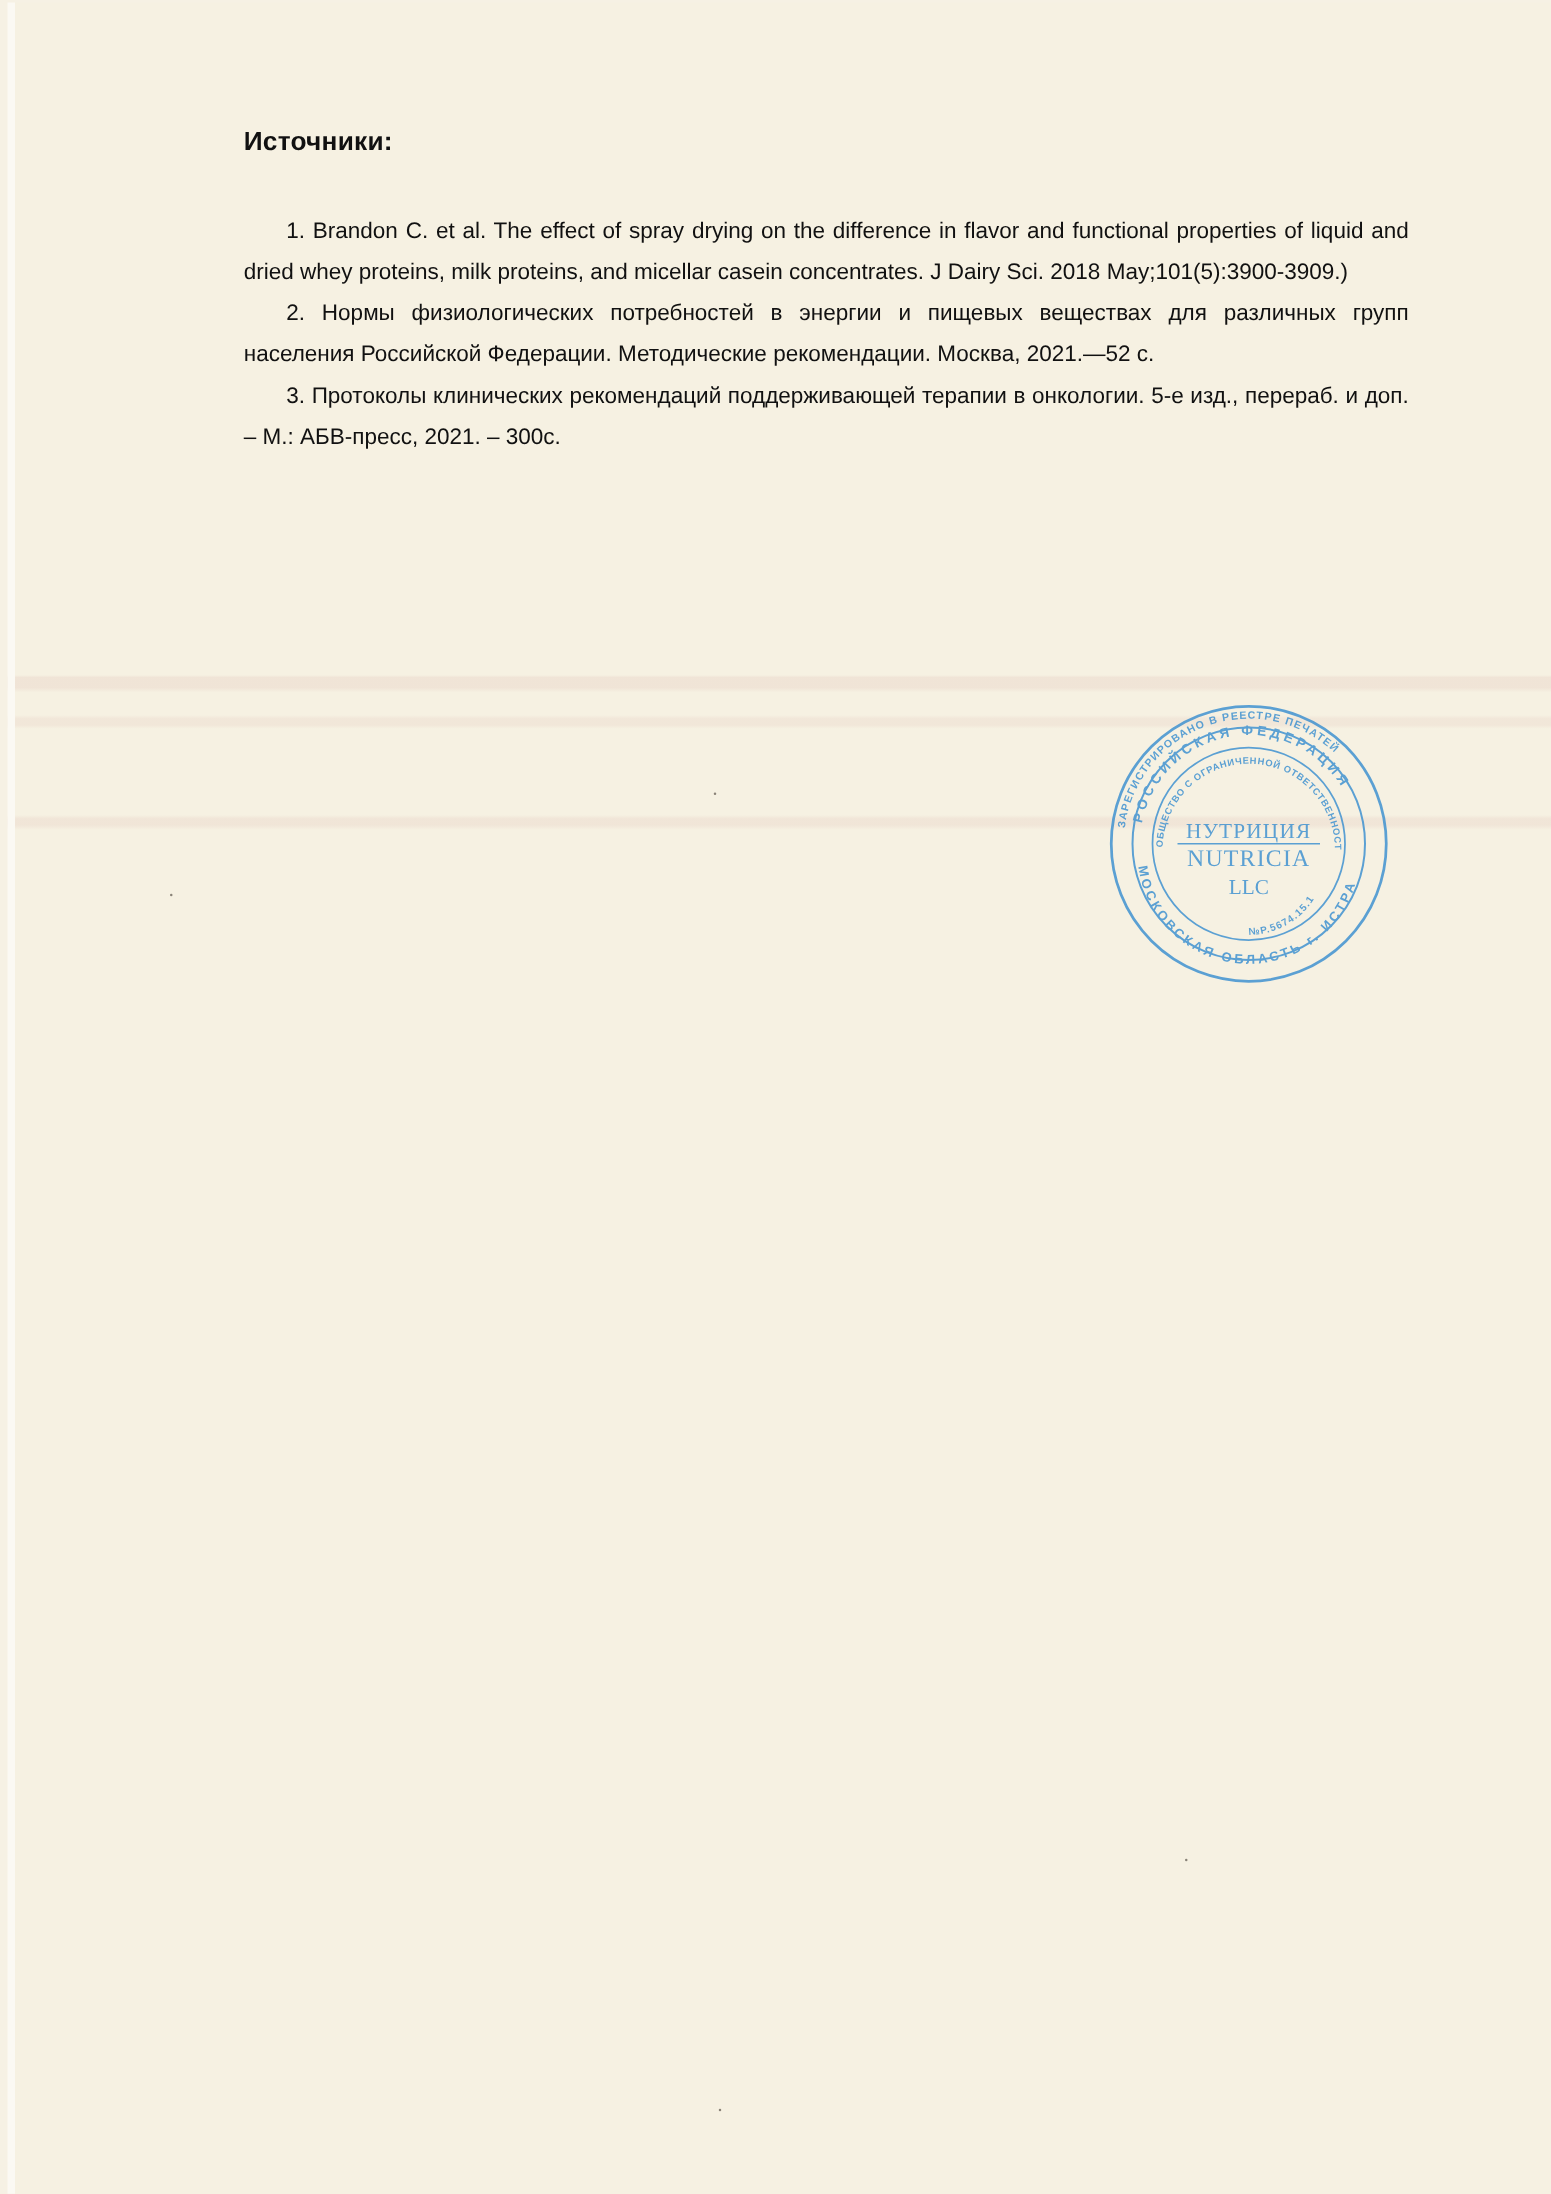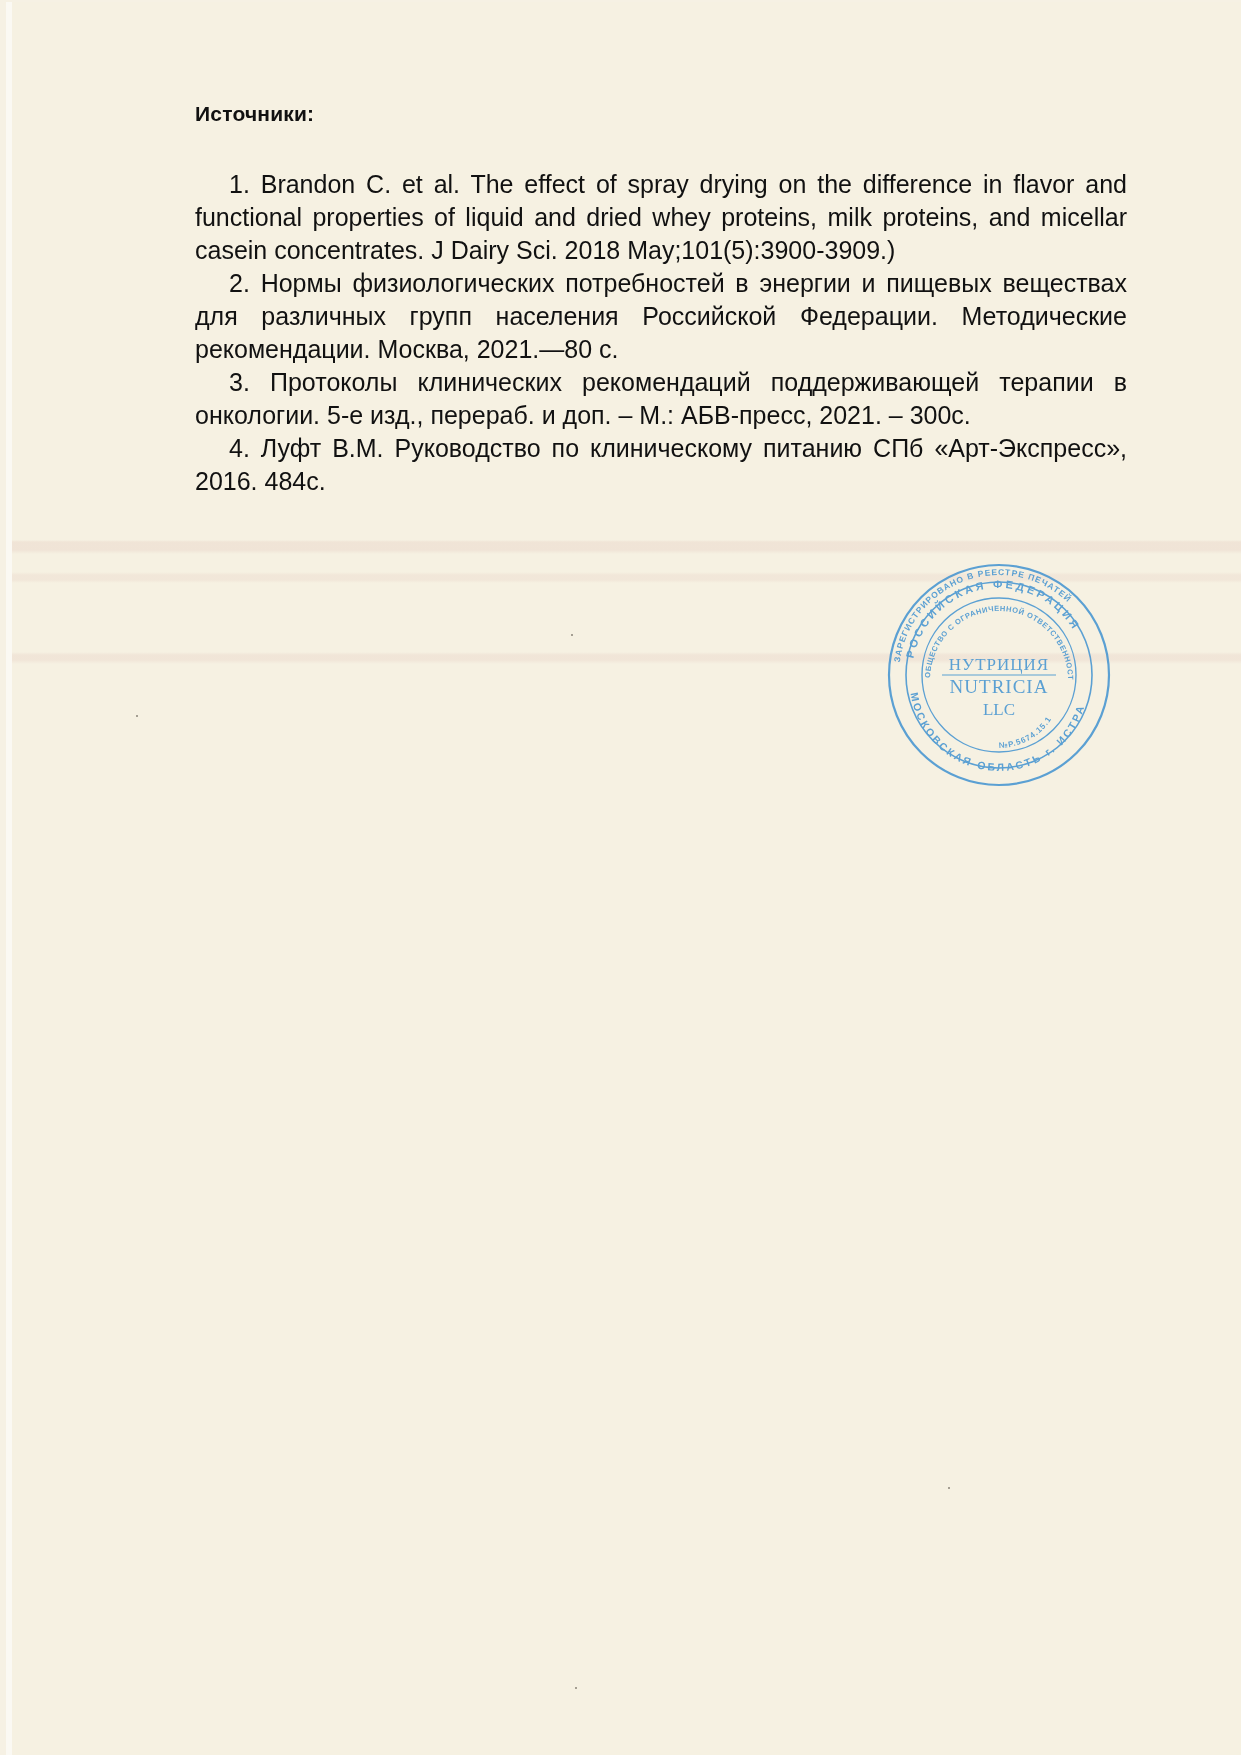--- a/index.html
+++ b/index.html
@@ -54,21 +54,21 @@
       width: 932px;
     }
     .heading {
       font-weight: bold;
       font-size: 21px;
       line-height: 32px;
       margin: 0 0 38px 0;
       letter-spacing: 0.2px;
     }
     .ref {
-      font-size: 25px;
+      font-size: 18px;
       line-height: 33px;
       text-align: justify;
       text-indent: 34px;
       margin: 0;
     }
     .stamp {
       position: absolute;
       left: 880px;
       top: 560px;
       width: 226px;
@@ -92,25 +92,24 @@
 <body>
 
 <div class="page">
   <div class="left-strip"></div>
 
   <div class="content">
     <p class="heading">Источники:</p>
 
     <p class="ref"><span>1.</span> <span>Brandon C. et al. The effect of spray drying on the difference in flavor and functional properties of liquid and dried whey proteins, milk proteins, and micellar casein concentrates. J Dairy Sci. 2018 May;101(5):3900-3909.)</span></p>
 
-    <p class="ref"><span>2.</span> <span>Нормы физиологических потребностей в энергии и пищевых веществах для различных групп населения Российской Федерации. Методические рекомендации. Москва, 2021.—80 с.</span></p>
+    <p class="ref"><span>2.</span> <span>Нормы физиологических потребностей в энергии и пищевых веществах для различных групп населения Российской Федерации. Методические рекомендации. Москва, 2021.—52 с.</span></p>
 
     <p class="ref"><span>3.</span> <span>Протоколы клинических рекомендаций поддерживающей терапии в онкологии. 5-е изд., перераб. и доп. – М.: АБВ-пресс, 2021. – 300с.</span></p>
 
-    <p class="ref"><span>4.</span> <span>Луфт В.М.  Руководство по клиническому питанию СПб «Арт-Экспресс», 2016. 484с.</span></p>
   </div>
 
   <div class="stamp">
     <svg viewBox="0 0 226 226" xmlns="http://www.w3.org/2000/svg">
       <defs>
         <path id="arcOuter" d="M 113,113 m -100,0 a 100,100 0 1,1 200,0 a 100,100 0 1,1 -200,0"></path>
         <path id="arcTop" d="M 26,113 a 87,87 0 1,1 174,0"></path>
         <path id="arcBottom" d="M 24,120 a 89,89 0 0,0 178,0"></path>
         <path id="arcInnerTop" d="M 44,118 a 69,69 0 1,1 138,0"></path>
         <path id="arcInnerBottom" d="M 52,135 a 62,62 0 0,0 122,0"></path>

